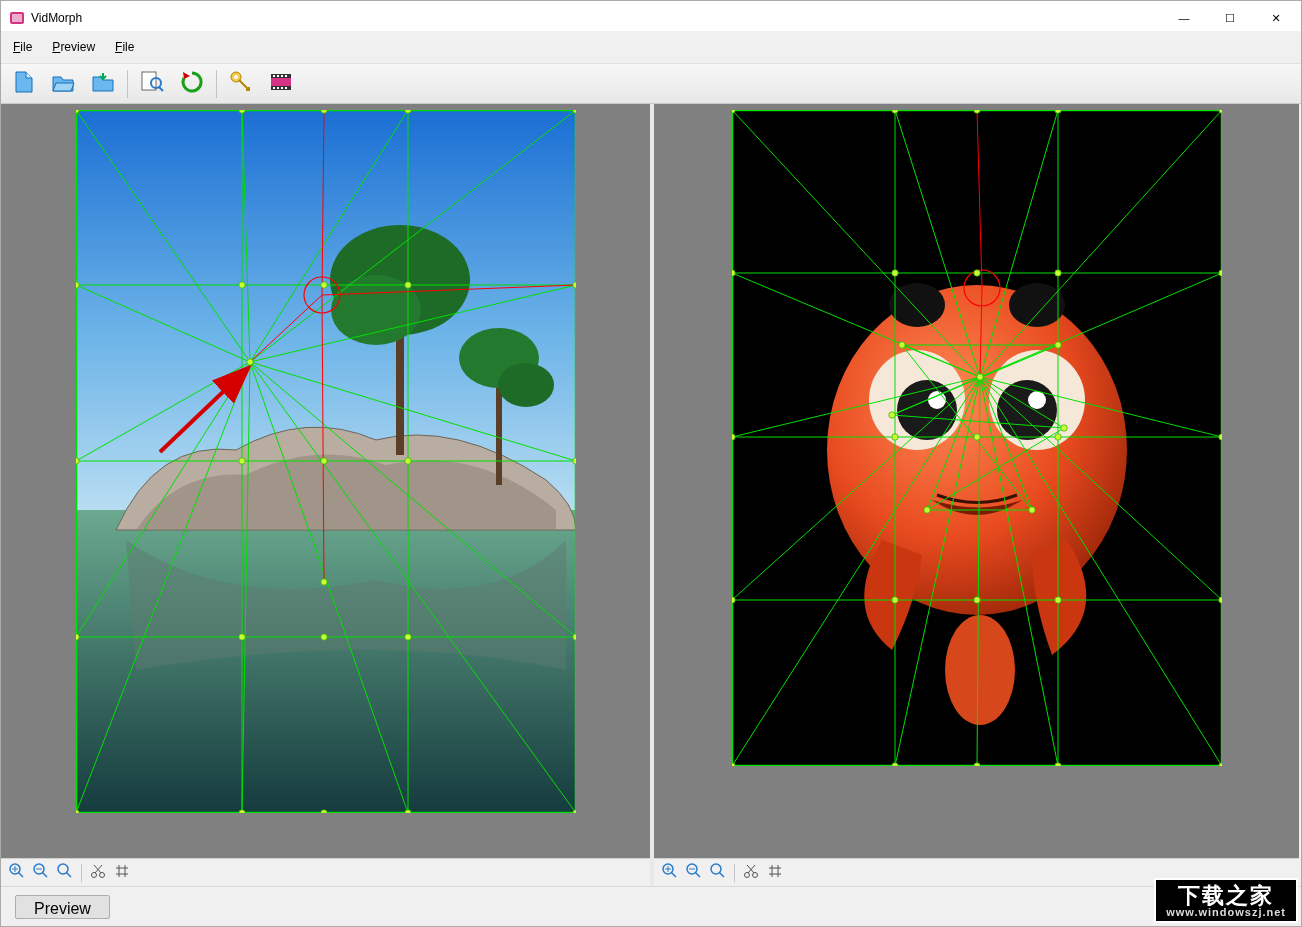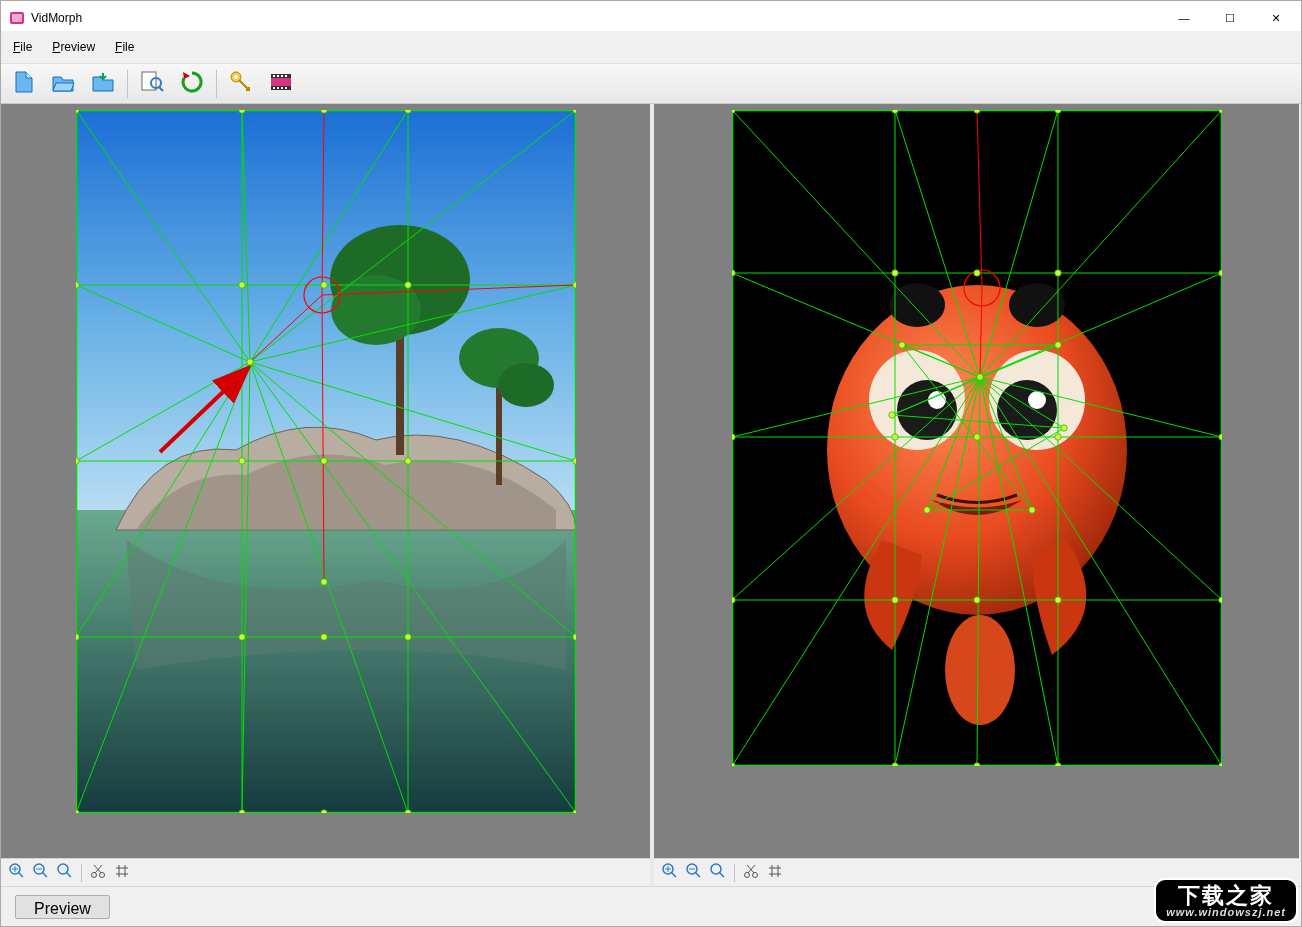--- a/index.html
+++ b/index.html
@@ -26,23 +26,23 @@
   .smalltools { height: 28px; background: #f0f0f0; display: flex; align-items: center; padding: 0 4px; border-top: 1px solid #d2d2d2; }
   .st-btn { width: 22px; height: 22px; display: flex; align-items: center; justify-content: center; margin: 0 1px; }
   .st-sep { width: 1px; height: 18px; background: #c4c4c4; margin: 0 4px; }
 
   .footer { height: 40px; background: #f0f0f0; border-top: 1px solid #d8d8d8; display: flex; align-items: center; padding: 0 14px; justify-content: space-between; }
   .btn { height: 24px; padding: 0 18px; background: #e1e1e1; border: 1px solid #adadad; border-radius: 2px; font-size: 16px; display: flex; align-items: flex-end; }
 
   svg.canvas-svg { display: block; }
   .ctrl-pt { fill: #c6ff33; stroke: #2aa700; stroke-width: 0.7; }
 
-  .watermark { position: absolute; right: 4px; bottom: 4px; background: #000; color: #fff; font-weight: bold; padding: 4px 10px 2px 10px; border-radius: 11px; border: 2px solid #fff; text-align: center; line-height: 1.05; }
+  .watermark { position: absolute; right: 4px; bottom: 4px; background: #000; color: #fff; font-weight: bold; padding: 4px 10px 2px 10px; border-radius: 0; border: 2px solid #fff; text-align: center; line-height: 1.05; }
   .watermark .wm-top { font-size: 22px; letter-spacing: 2px; }
-  .watermark .wm-bot { font-size: 11px; letter-spacing: 1px; color: #ddd; font-style: italic; }
+  .watermark .wm-bot { font-size: 11px; letter-spacing: 1px; color: #ddd; }
 </style>
 </head>
 <body>
 
 <div class="window">
 
   <div class="titlebar">
     <span class="titlebar-icon">
       <svg width="16" height="16">
           <rect x="1" y="2" width="14" height="12" rx="2" fill="#d63384"></rect>

